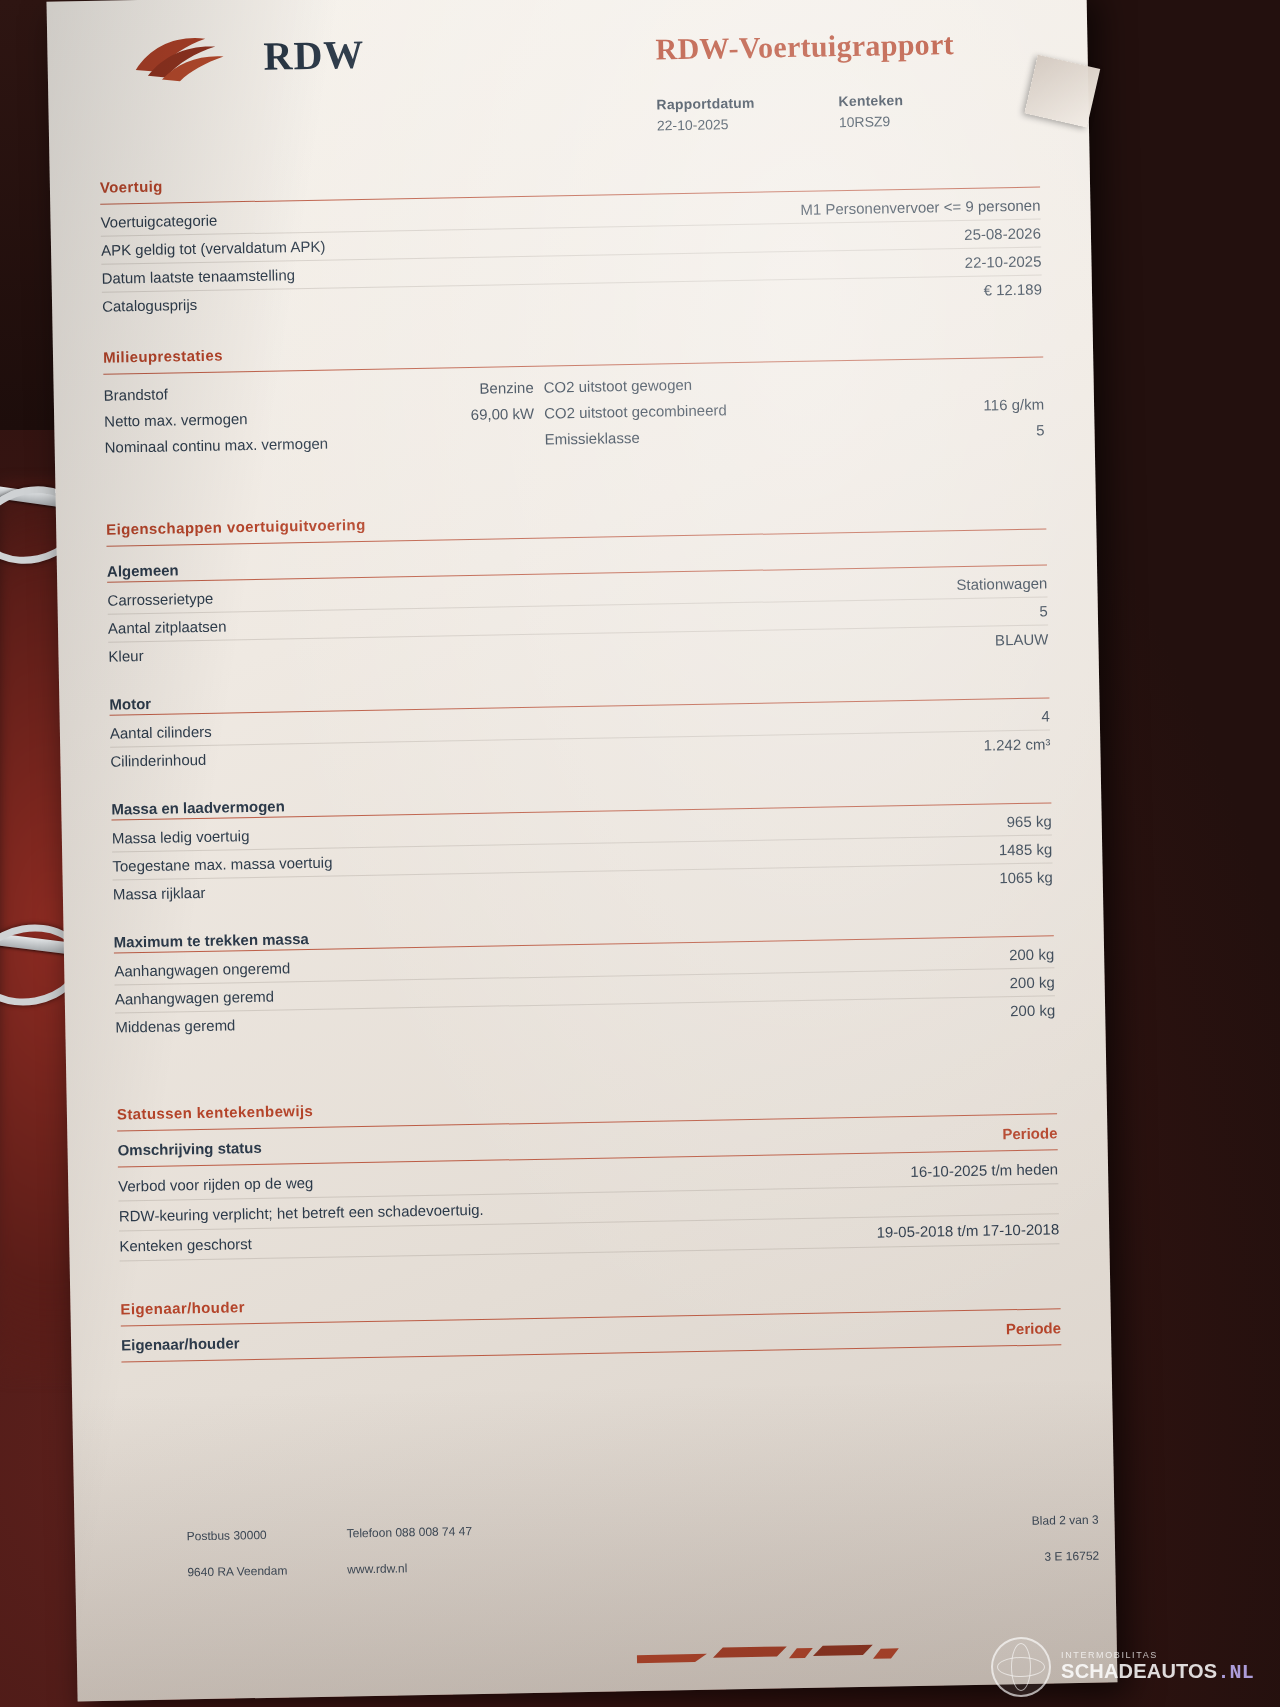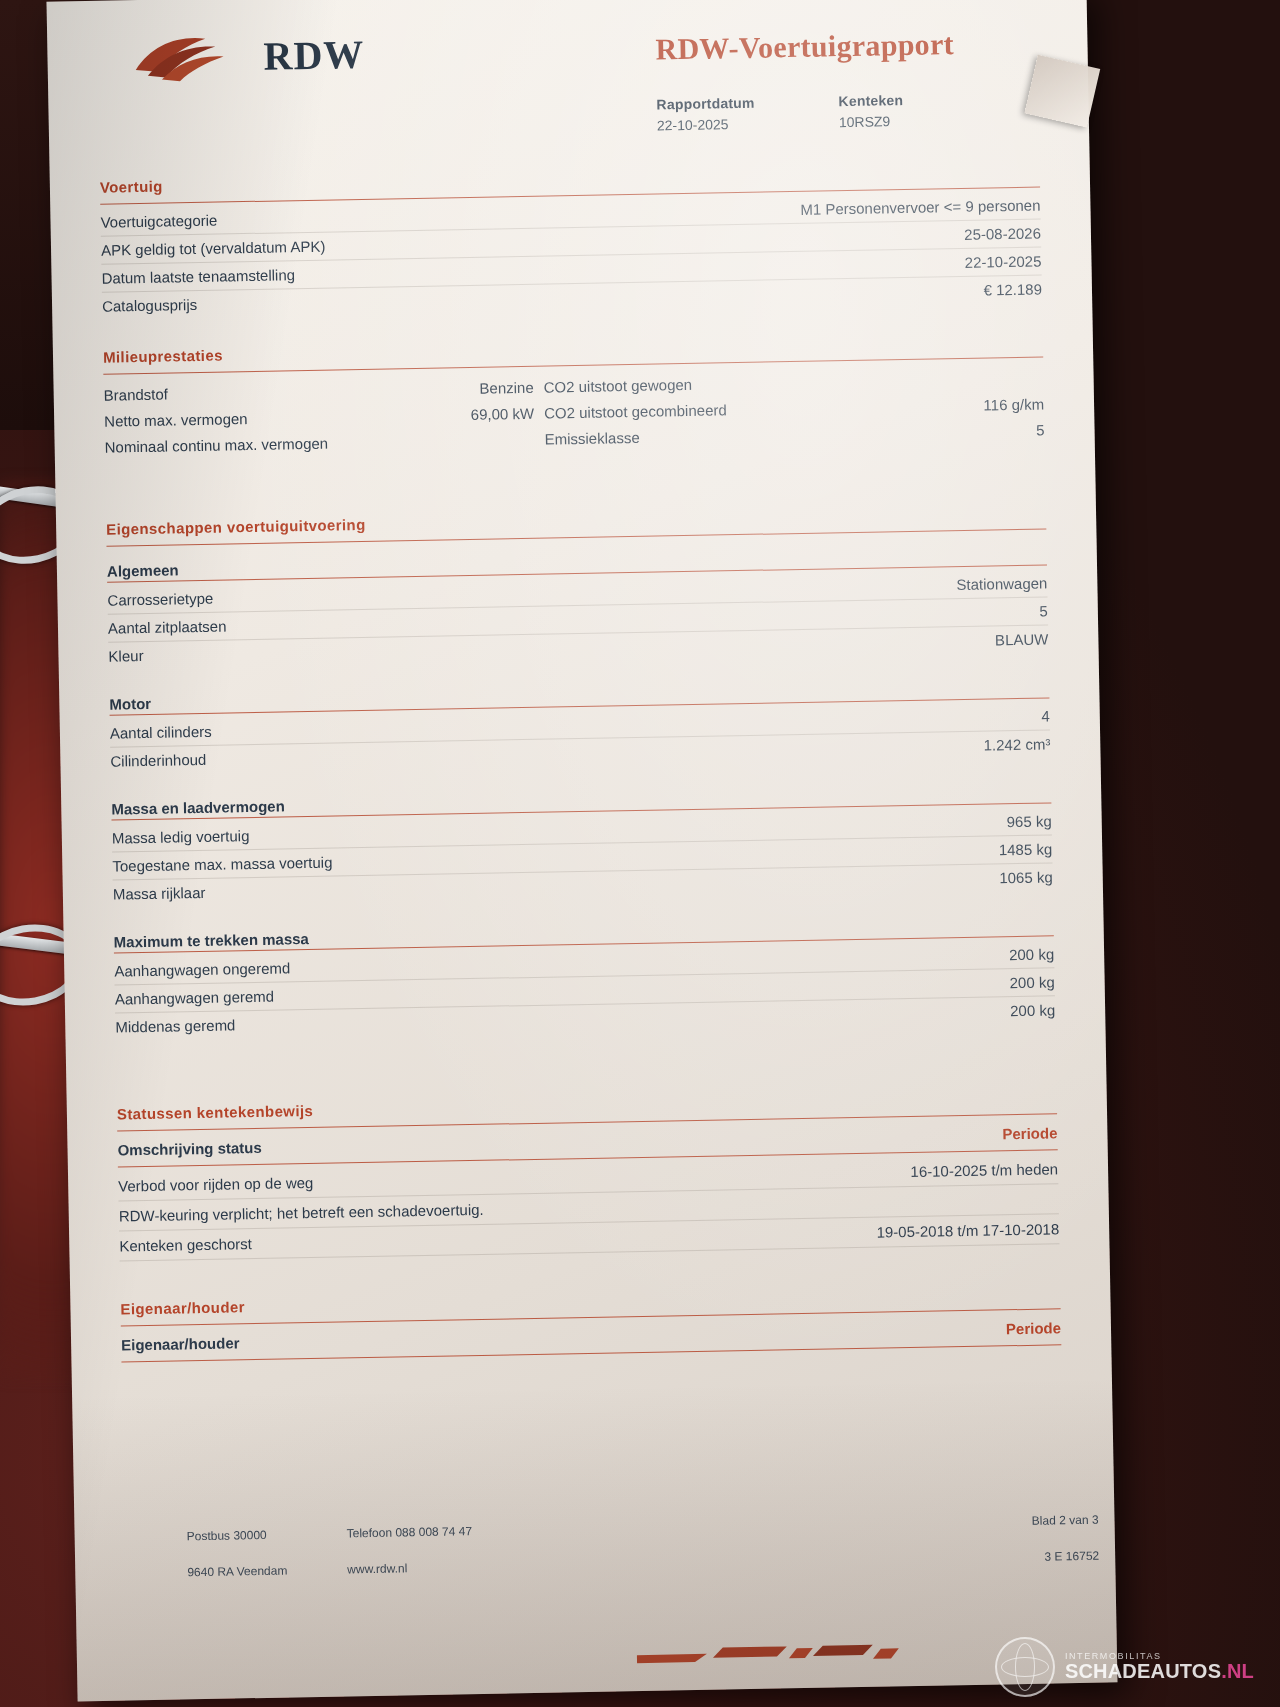--- a/index.html
+++ b/index.html
@@ -252,21 +252,21 @@
     font-size: 9px;
     letter-spacing: 1.6px;
     color: rgba(255,255,255,.85);
   }
   .wm-main {
     font-size: 20px;
     font-weight: bold;
     color: #ffffff;
     letter-spacing: .2px;
   }
-  .wm-main .nl { color: #ec4899; }
+  .wm-main .nl { color: #c4b5fd; font-family: Liberation Mono, monospace; }
 </style>
 </head>
 <body>
 
 <div class="photo-bg"></div>
 <div class="bg-topleft"></div>
 <div class="bg-red-patch"></div>
 
 <div class="ring-bar b1"></div>
 <div class="ring r1"></div>

